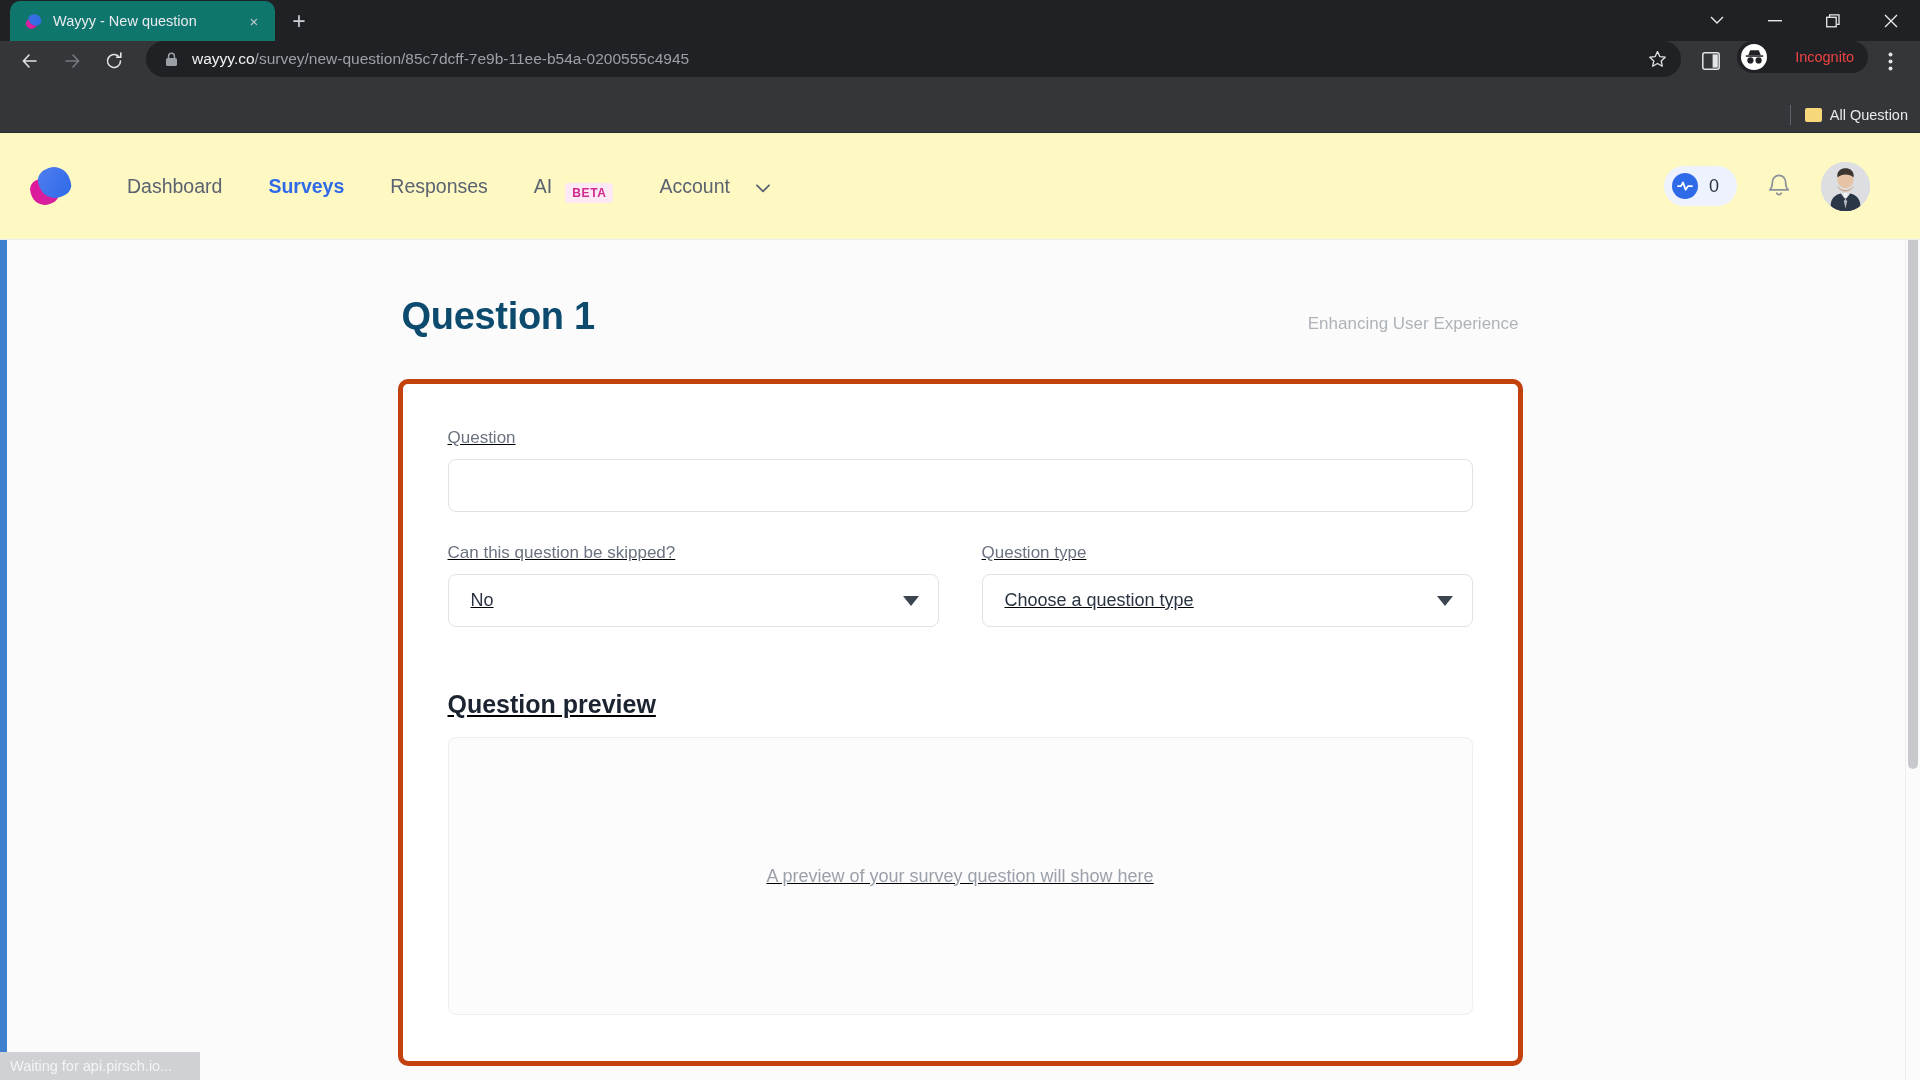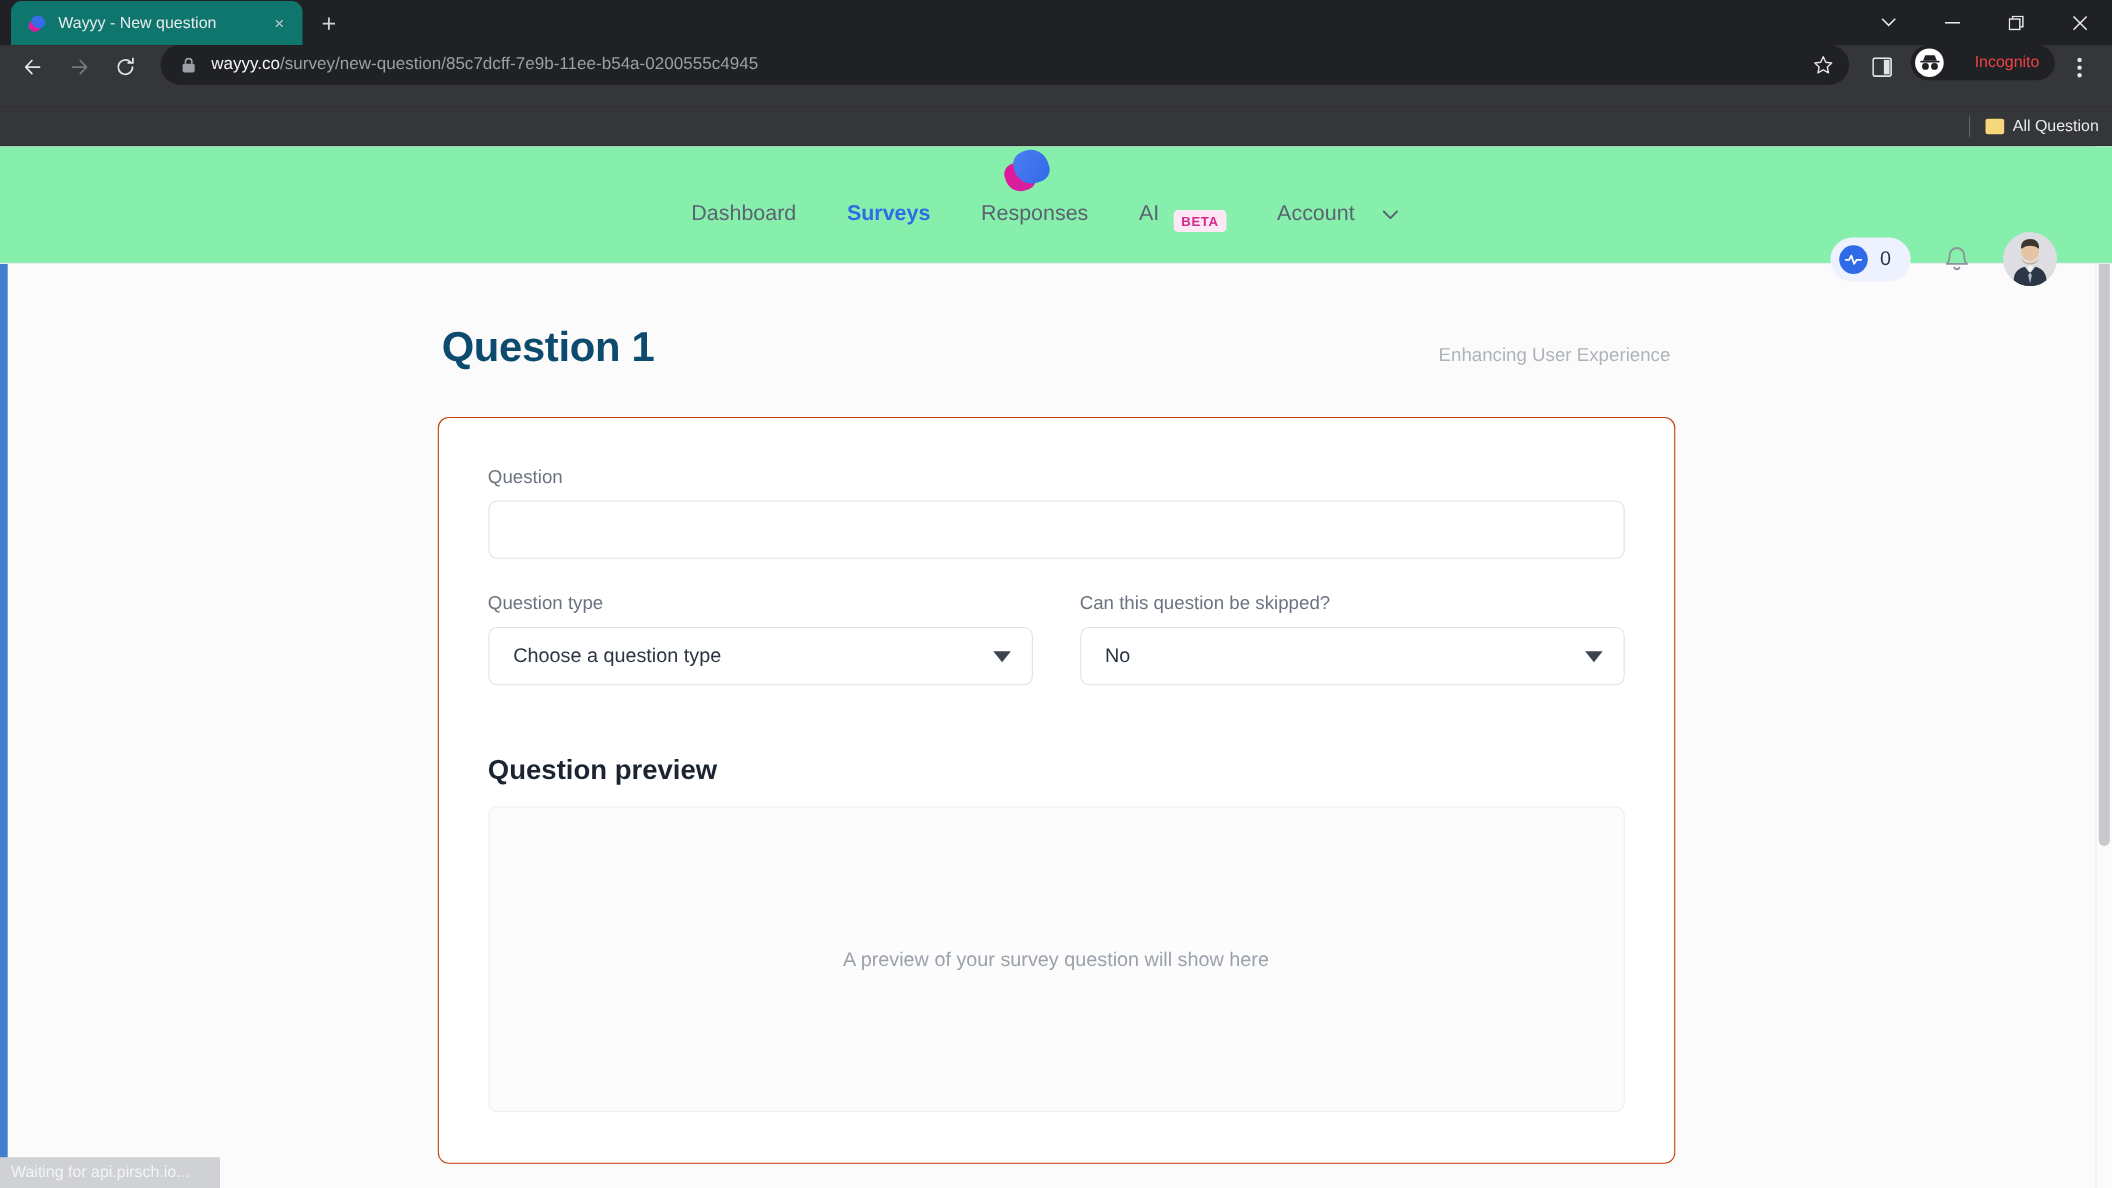--- a/index.html
+++ b/index.html
@@ -120,25 +120,25 @@
     position: absolute; right: 0; top: 0; width: 15px; height: 947px;
     background: #fbfbfb; border-left: 1px solid #eceeef;
   }
   .scrollbar-thumb {
     position: absolute; right: 2px; top: 6px; width: 10px; height: 630px;
     background: #c7c9cc; border-radius: 6px;
   }
 
   
   .appnav {
-    height: 107px; background: #86efac;
+    height: 107px; background: #fef9c3;
     display: flex; align-items: center;
     padding: 0 50px 0 30px;
     border-bottom: 1px solid #eceef0;
-    position: relative; z-index: 2; flex-direction: column;
+    position: relative; z-index: 2;
   }
   .logo { width: 44px; height: 44px; position: relative; margin-right: 30px; flex:0 0 44px;}
   .logo .lg-pink {
     position: absolute; left: 1px; top: 14px;
     width: 27px; height: 27px; border-radius: 10px 14px 10px 14px;
     background: linear-gradient(140deg,#e0179c,#d2229d);
     transform: rotate(-20deg);
   }
   .logo .lg-blue {
     position: absolute; left: 9px; top: 3px;
@@ -180,22 +180,22 @@
   .page-head {
     width: 1125px; margin: 0 auto;
     display: flex; align-items: baseline; justify-content: space-between;
     padding: 0 4px;
   }
   .page-title { font-size: 38px; font-weight: 700; color: #0c4a6e; letter-spacing: -0.3px; }
   .survey-name { font-size: 17px; color: #aeb3ba; }
 
   .card {
     width: 1125px; margin: 41px auto 0;
-    background: #ffffff; border: 1px solid #c2410c;
-    border-radius: 10px; padding: 44px 45px 46px 45px;
+    background: #ffffff; border: 5px solid #c2410c;
+    border-radius: 10px; padding: 44px 45px 46px 45px; text-decoration: underline;
   }
   .field-label { font-size: 17px; color: #6b7280; margin-bottom: 11px; }
   .text-input {
     width: 100%; height: 53px; border: 1px solid #dfe2e6;
     border-radius: 8px; background: #fff; padding: 0 16px;
     font-size: 17px; color: #1f2937; font-family: inherit;
   }
   .row2 { display: flex; gap: 43px; margin-top: 31px; }
   .col { flex: 1; min-width: 0; }
   .select-wrap { position: relative; }
@@ -397,37 +397,37 @@
         <div class="page-title">Question 1</div>
         <div class="survey-name">Enhancing User Experience</div>
       </div>
 
       <div class="card">
         <div class="field-label">Question</div>
         <input class="text-input" type="text" value="" style="">
 
         <div class="row2">
           <div class="col">
+            <div class="field-label">Can this question be skipped?</div>
+            <div class="select-wrap">
+              <div class="select-box">
+                <span>No</span>
+              </div>
+              <div class="select-caret"></div>
+            </div>
+          </div>
+          <div class="col">
             <div class="field-label">Question type</div>
             <div class="select-wrap">
               <div class="select-box">
                 <span>Choose a question type</span>
               </div>
               <div class="select-caret"></div>
             </div>
           </div>
-          <div class="col">
-            <div class="field-label">Can this question be skipped?</div>
-            <div class="select-wrap">
-              <div class="select-box">
-                <span>No</span>
-              </div>
-              <div class="select-caret"></div>
-            </div>
-          </div>
         </div>
 
         <div class="preview-head">Question preview</div>
         <div class="preview-box">
           <div class="preview-text">A preview of your survey question will show here</div>
         </div>
       </div>
 
       <div class="save-wrap">
         

